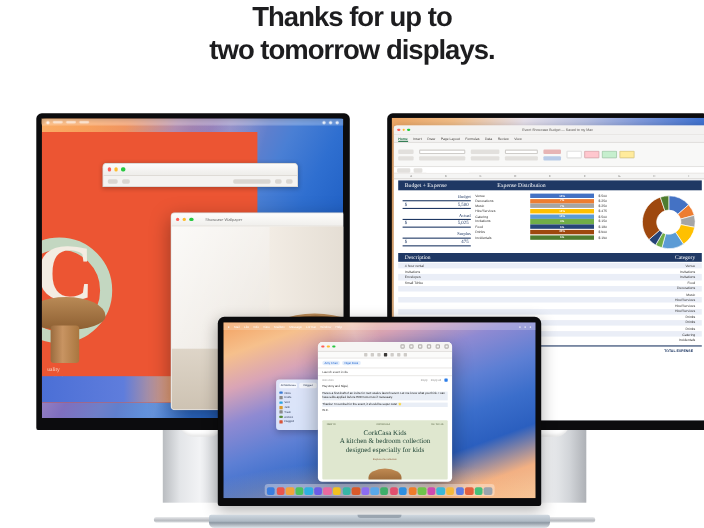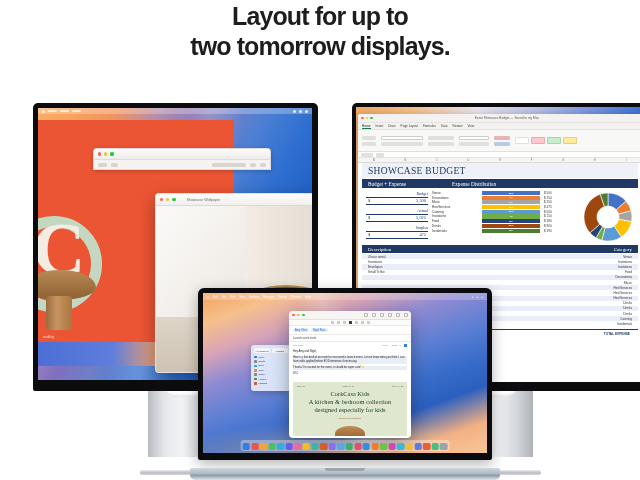--- a/index.html
+++ b/index.html
@@ -225,21 +225,21 @@
   .stand .foot{ position:absolute; left:50%; transform:translateX(-50%); bottom:0;
      width:86px; height:5px; border-radius:2px;
      background:linear-gradient(180deg,#e9ebed,#b9bcc1 60%,#d6d9dc);}
 </style>
 </head>
 <body>
 
 <div id="stage">
 
   <div id="headline">
-    <div class="ln">Layout for up to</div>
+    <div class="ln">Thanks for up to</div>
     <div class="ln">two tomorrow displays.</div>
   </div>
 
   <div class="stand" style="left:93px; top:385px; width:180px; height:90px;">
     <div class="neck">
       <div class="dip"></div>
     </div>
     <div class="foot"></div>
   </div>
 
@@ -383,21 +383,20 @@
             <span>C</span>
             <span>D</span>
             <span>E</span>
             <span>F</span>
             <span>G</span>
             <span>H</span>
             <span>I</span>
           </div>
 
           <div class="sheet">
-            <div class="bk-title">SHOWCASE BUDGET</div>
 
             <div class="bandrow">
               <span>Budget + Expense</span>
               <span>Expense Distribution</span>
             </div>
 
             <div class="mid">
               <div class="kpis">
                 <div class="kpi">
                   <div class="lbl">Budget</div>

